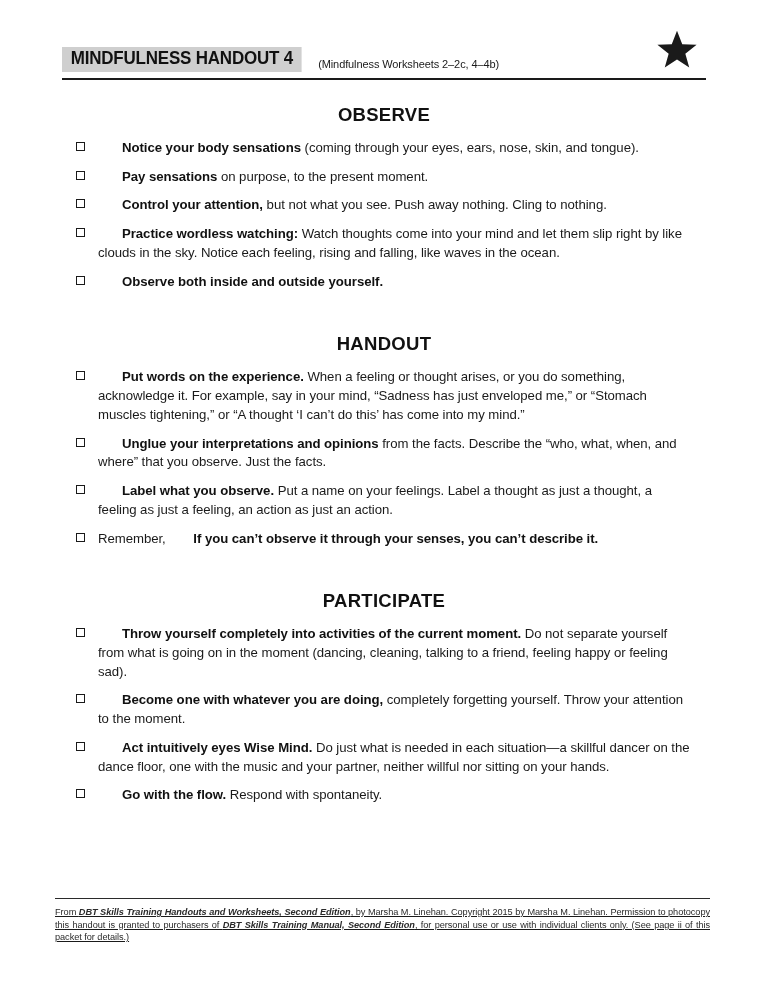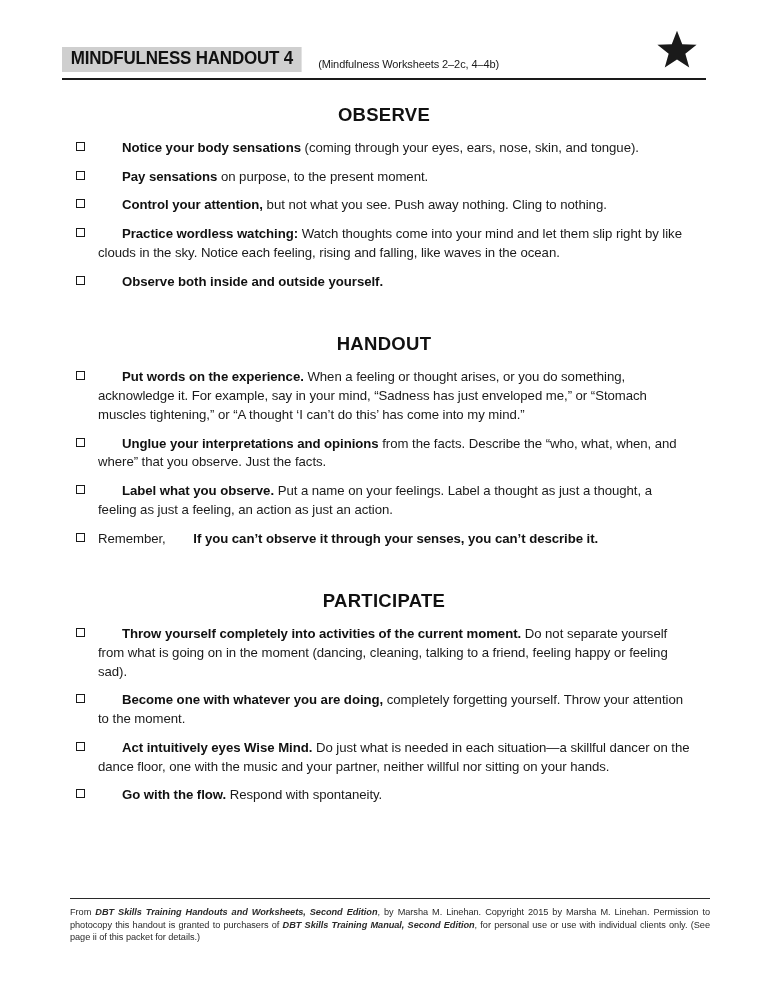--- a/index.html
+++ b/index.html
@@ -121,23 +121,24 @@
   .bullet b { font-weight: bold; color: #111; padding-left: 24px; }
 
   
   #section-observe { margin-top: 24px; }
   #section-describe { margin-top: 42px; }
   #section-participate { margin-top: 42px; }
 
   
   .footer {
     position: absolute;
-    left: 70px;
+    left: 55px;
     right: 58px;
     top: 898px;
+    text-decoration: underline;
   }
   .footer-rule {
     border: 0;
     border-top: 1.4px solid #2a2a2a;
     margin: 0 0 7px 0;
   }
   .footer-text {
     font-size: 9.2px;
     line-height: 1.38;
     color: #2a2a2a;

